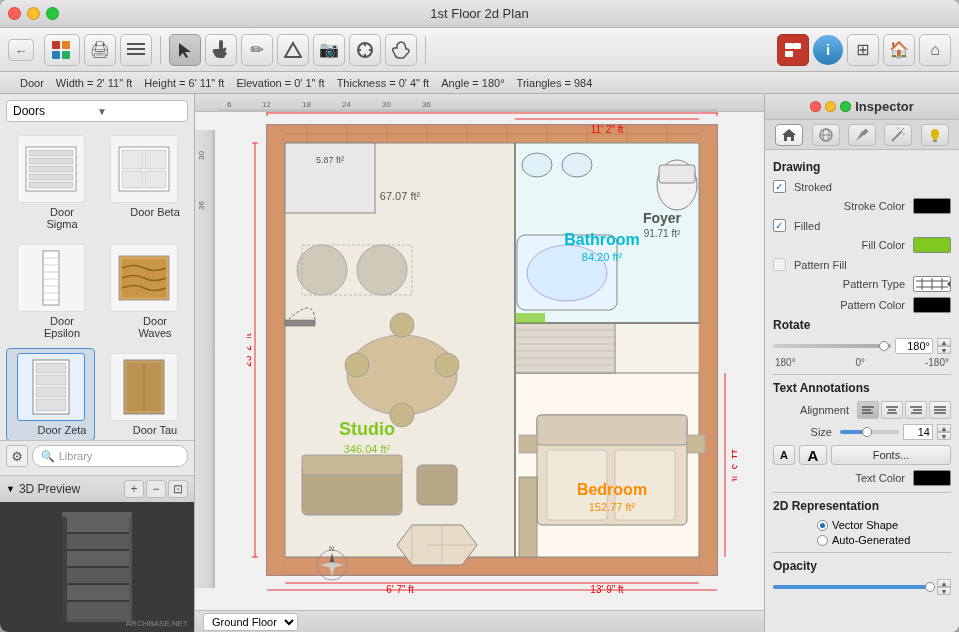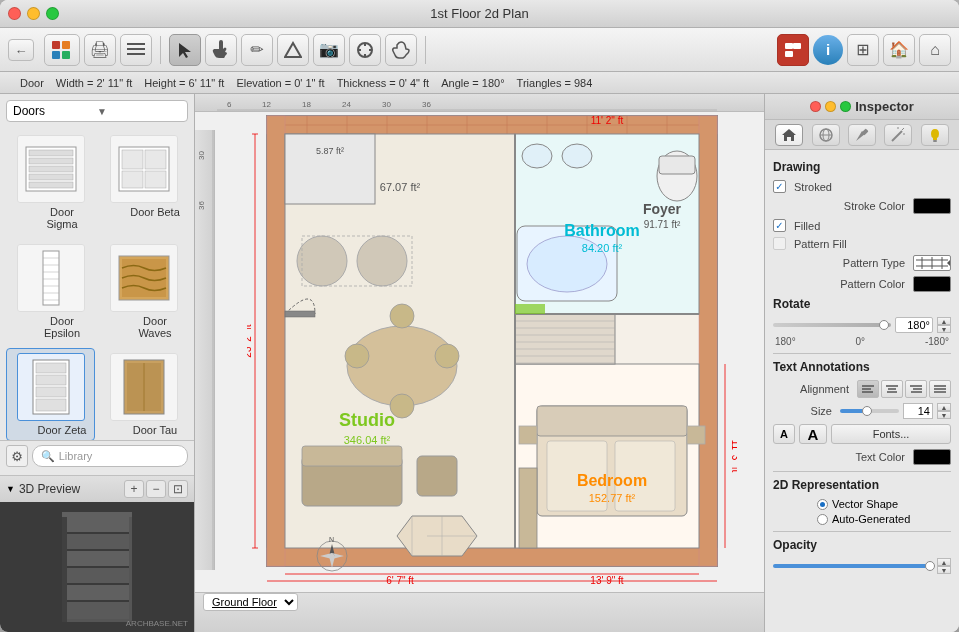--- a/index.html
+++ b/index.html
@@ -325,28 +325,27 @@
       left: 24px;
       top: 0;
       right: 0;
       bottom: 22px;
       display: flex;
       align-items: center;
       justify-content: center;
     }
 
     .canvas-bottom-bar {
-      height: 40px;
+      height: 22px;
       background: linear-gradient(to bottom, #e0e0e0, #d0d0d0);
       border-top: 1px solid #bbb;
       display: flex;
-      align-items: flex-start;
+      align-items: center;
       padding: 0 8px;
       flex-shrink: 0;
-      text-decoration: underline;
     }
     .floor-select {
       height: 18px;
       border: 1px solid #bbb;
       border-radius: 3px;
       background: white;
       font-size: 11px;
       padding: 0 4px;
       cursor: pointer;
     }
@@ -1148,20 +1147,24 @@
         <div class="prop-row">
           <span class="prop-label">Stroke Color</span>
           <div class="color-swatch color-black"></div>
         </div>
 
         <div class="prop-row">
           <div class="prop-check checked"></div>
           <span class="prop-label-left">Filled</span>
         </div>
 
+        <div class="prop-row">
+          <span class="prop-label">Fill Color</span>
+          <div class="color-swatch color-green"></div>
+        </div>
 
         <div class="prop-row">
           <div class="prop-check-disabled"></div>
           <span class="prop-label-left">Pattern Fill</span>
         </div>
 
         <div class="prop-row">
           <span class="prop-label">Pattern Type</span>
           <div class="pattern-type-btn">
             <svg width="36" height="14" viewBox="0 0 36 14">

